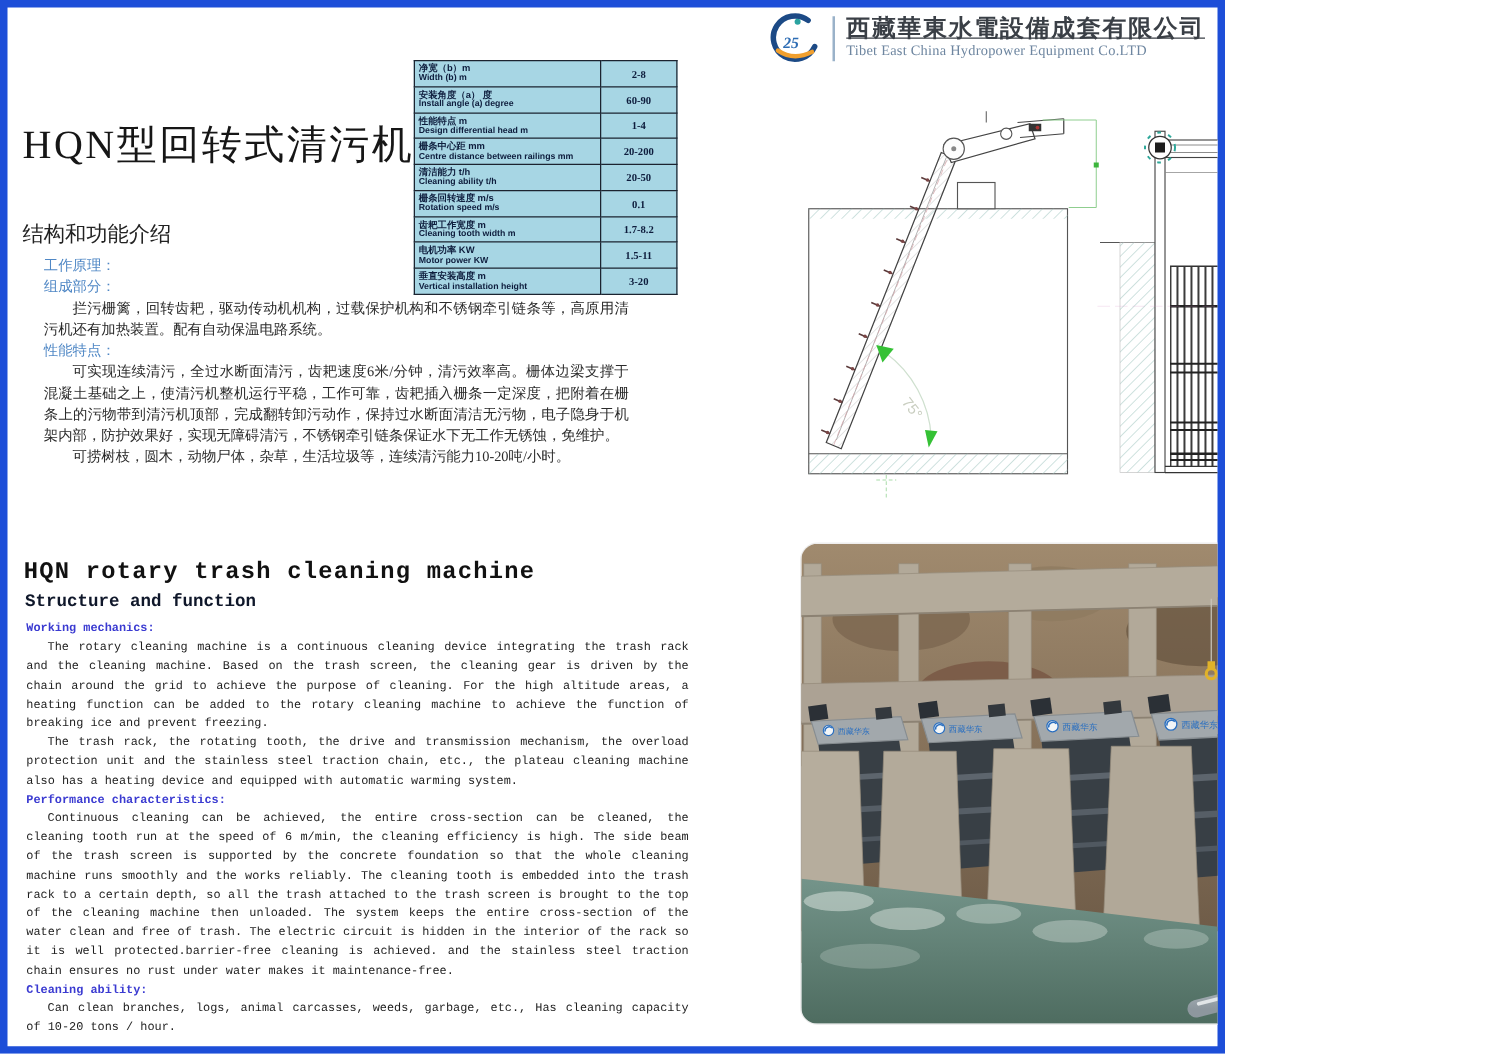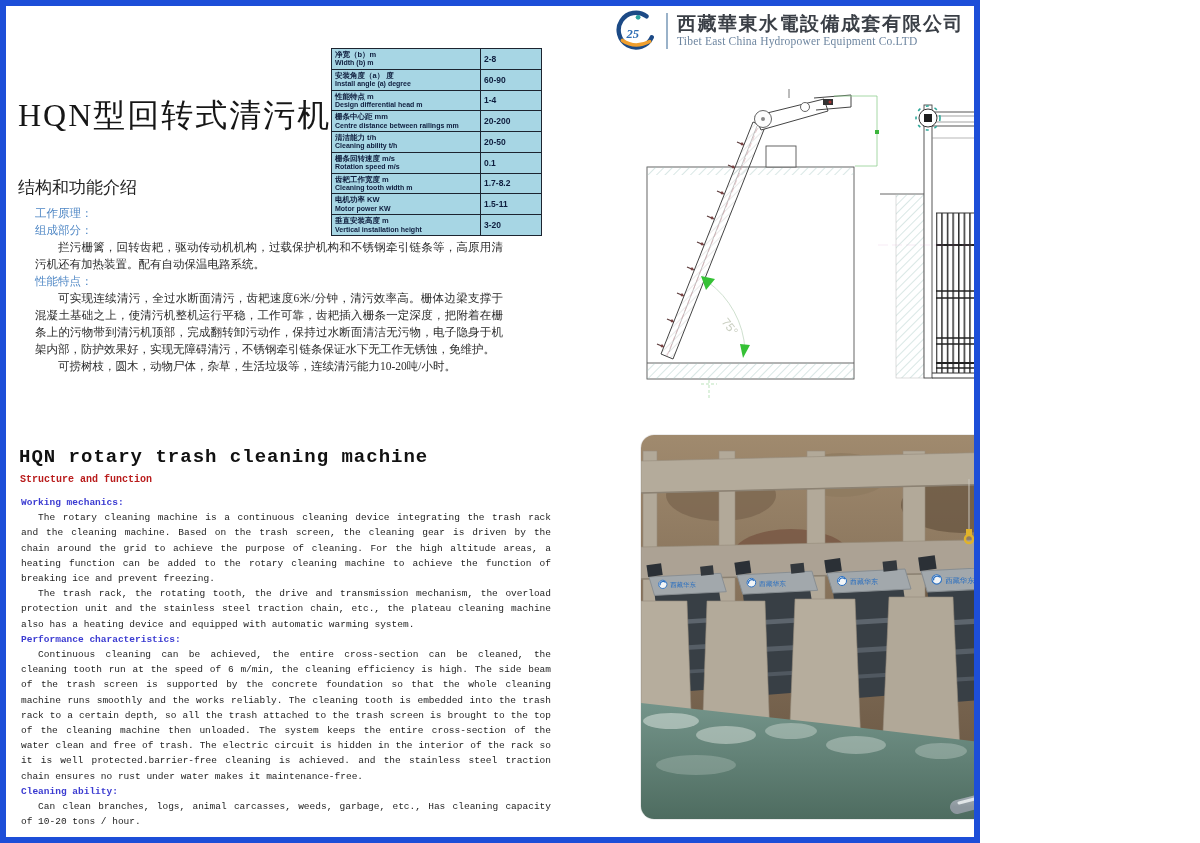--- a/index.html
+++ b/index.html
@@ -4,49 +4,49 @@
 <style>
   html,body{margin:0;padding:0;background:#ffffff;}
   .page{position:relative;width:980px;height:843px;background:#fff;border:6px solid #1d4ed8;
         box-sizing:border-box;overflow:hidden;font-family:"Liberation Sans",sans-serif;}
 
   
   .logo-block{position:absolute;top:4px;right:10px;display:flex;align-items:center;gap:9px;}
   .logo-divider{width:2px;height:36px;background:#9ab2c9;}
   .company-names{display:flex;flex-direction:column;line-height:1.15;}
   .company-cn{font-family:"Liberation Serif","DejaVu Serif",serif;font-size:19px;font-weight:bold;
-              color:#3a3f46;letter-spacing:1.5px;white-space:nowrap;}
+              color:#3a3f46;letter-spacing:1.5px;white-space:nowrap;text-decoration:underline;}
   .company-en{font-family:"Liberation Serif","DejaVu Serif",serif;font-size:11.5px;color:#6e86a0;
               letter-spacing:.2px;white-space:nowrap;}
   .logo-mark-num{font-family:"Liberation Serif",serif;font-style:italic;font-weight:bold;}
 
   
   .spec-table{position:absolute;left:325px;top:42px;width:196px;border-collapse:collapse;
               background:#a7d6e4;table-layout:fixed;}
   .spec-table td{border:1px solid #1c2430;padding:1px 3px;vertical-align:middle;color:#0e1d3d;}
   .spec-table .lbl{width:142px;}
   .spec-table .cn-lbl{display:block;font-size:7.5px;font-weight:bold;line-height:1.25;}
   .spec-table .en-lbl{display:block;font-size:7px;font-weight:bold;line-height:1.2;text-align:justify;}
-  .spec-table .val{width:54px;text-align:left;font-size:8.5px;font-weight:bold;}
+  .spec-table .val{width:54px;text-align:center;font-size:8.5px;font-weight:bold;font-family:Liberation Serif, serif;}
 
   
   .cn-title{position:absolute;left:12px;top:88px;font-family:"Liberation Serif","DejaVu Serif",serif;
             font-size:32px;color:#161616;letter-spacing:2px;}
   .cn-subtitle{position:absolute;left:12px;top:170px;font-family:"Liberation Serif","DejaVu Serif",serif;
             font-size:17px;color:#222;}
   .cn-body{position:absolute;left:29px;top:199px;width:468px;
            font-family:"Liberation Serif","DejaVu Serif",serif;font-size:11.5px;line-height:17px;color:#2b2b2b;}
   .cn-h{color:#4f87c5;margin:0;}
   .cn-p{margin:0;text-indent:2em;text-align:justify;}
 
   
   .en-title{position:absolute;left:13px;top:440px;font-family:"Liberation Mono","DejaVu Sans Mono",monospace;
             font-size:19px;font-weight:bold;color:#111;letter-spacing:1px;white-space:nowrap;}
   .en-subtitle{position:absolute;left:14px;top:468px;font-family:"Liberation Mono","DejaVu Sans Mono",monospace;
-            font-size:10px;font-weight:bold;color:#b91c1c;}
+            font-size:14px;font-weight:bold;color:#0f172a;}
   .en-body{position:absolute;left:15px;top:489px;width:530px;
            font-family:"Liberation Mono","DejaVu Sans Mono",monospace;font-size:9.5px;line-height:15.2px;color:#1d1d1d;}
   .en-h{color:#3b3bd1;font-weight:bold;margin:0;}
   .en-p{margin:0;text-indent:3ch;text-align:justify;}
 
   
   .drawing-side{position:absolute;left:603px;top:80px;}
   .drawing-front{position:absolute;left:868px;top:85px;}
 
   

